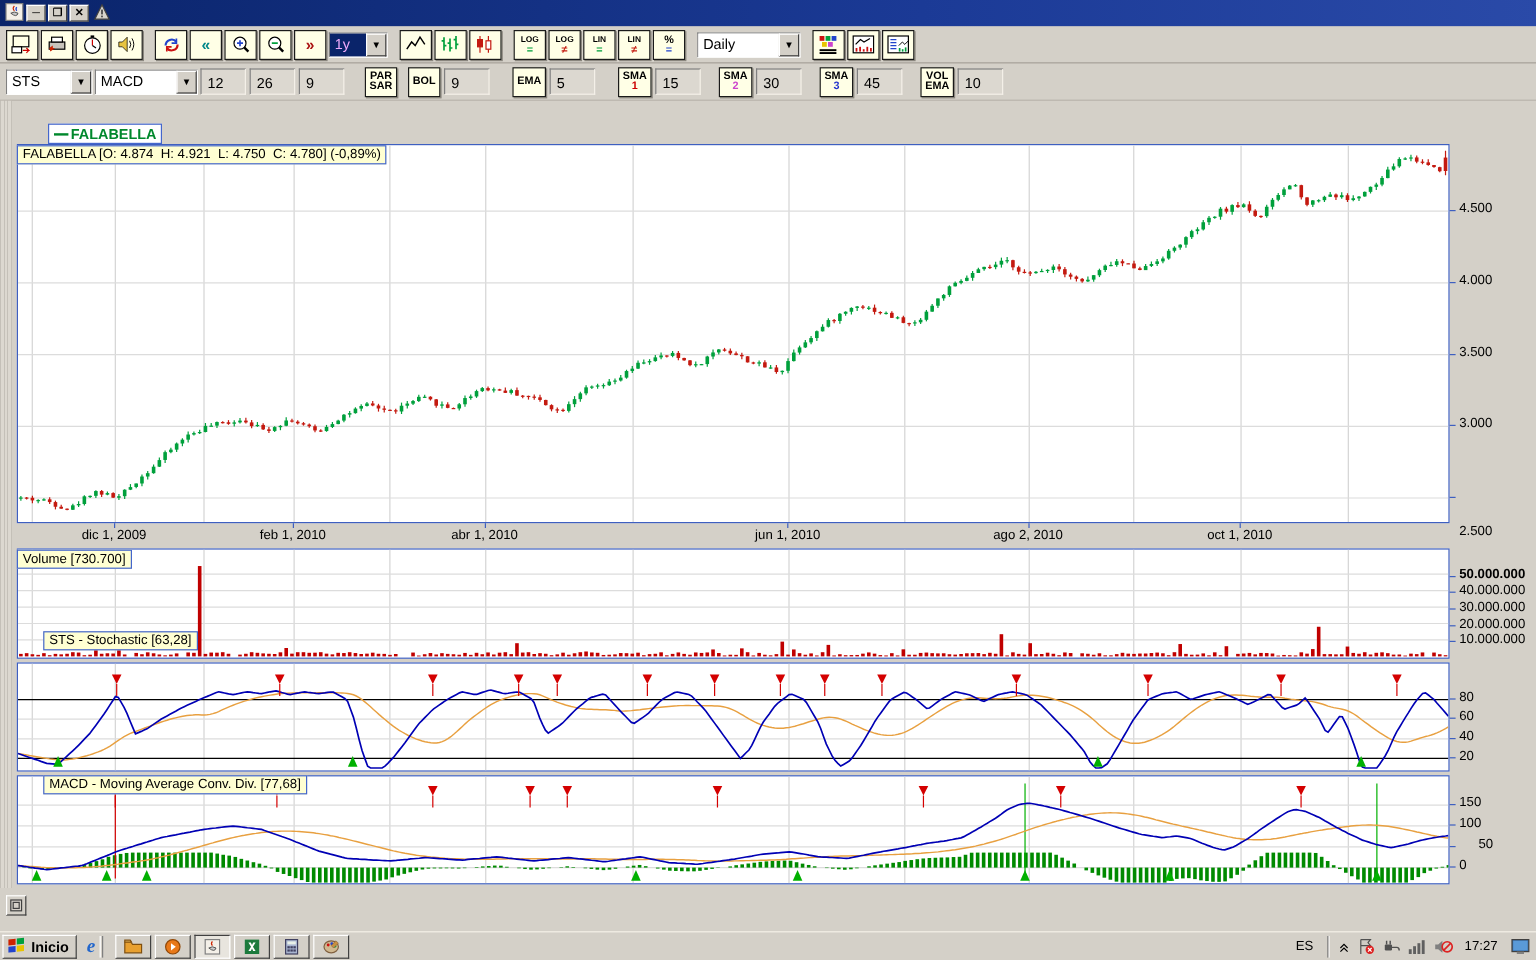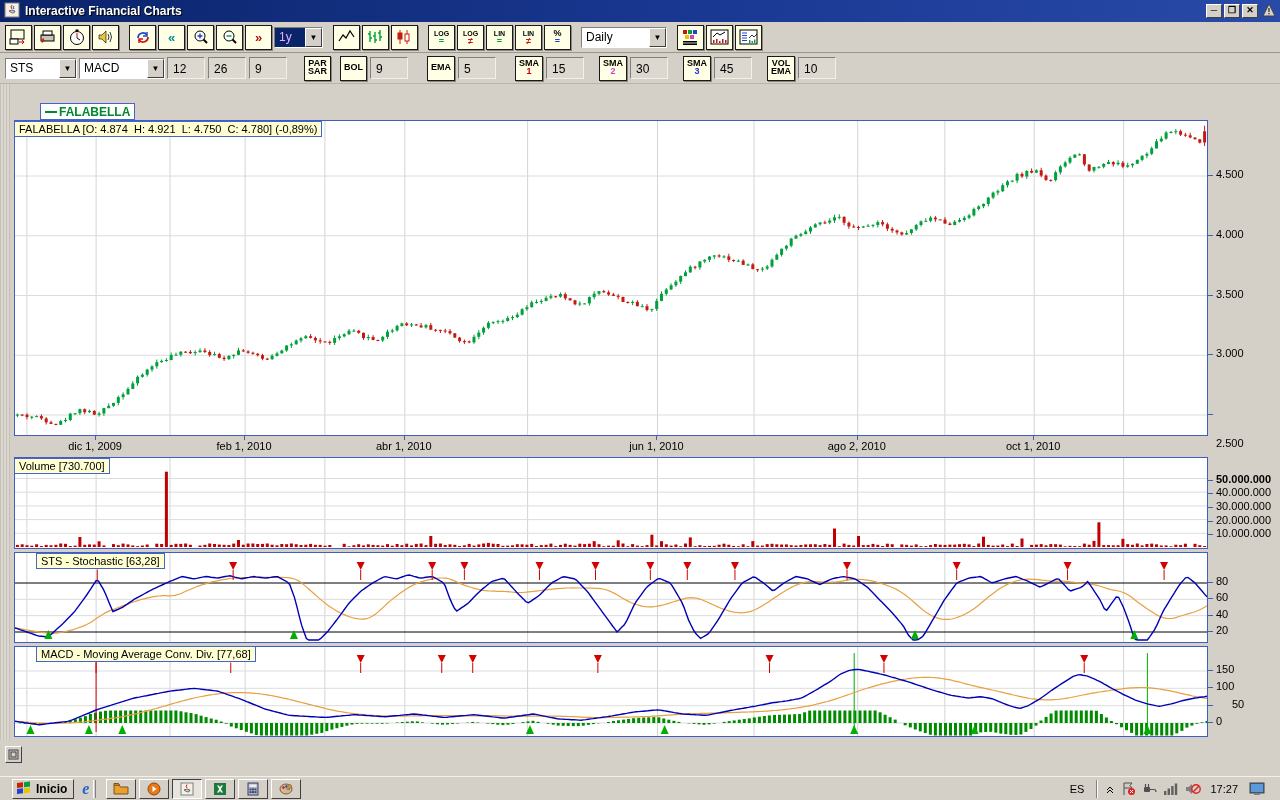--- a/index.html
+++ b/index.html
@@ -63,21 +63,21 @@
     font-weight:bold; color:#00882C; font-size:12px; }
   .legend-dash { display:inline-block; width:12px; height:2px; background:#00882C; margin-right:2px; }
   .tip { position:absolute; height:16px; background:#FFFFD2; border:1px solid #4466CC;
     font-size:11px; color:#000; padding:1px 4px 0 4px; white-space:pre; z-index:5; }
 
   
   .statusbtn { position:absolute; left:5px; top:746px; width:17px; height:17px; background:#D4D0C8;
     border:1px solid #fff; border-right-color:#404040; border-bottom-color:#404040;
     display:flex; align-items:center; justify-content:center; }
   #taskbar { position:absolute; left:0; top:776px; width:1280px; height:24px; background:#D4D0C8;
-    border-top:1px solid #f4f0e8; display:flex; align-items:center; padding:0 12px; }
+    border-top:1px solid #f4f0e8; display:flex; align-items:center; padding:0 2px; }
   .startbtn { height:20px; display:flex; align-items:center; background:#D4D0C8;
     border:1px solid #404040; border-top-color:#fff; border-left-color:#fff; padding:0 6px 0 3px;
     font-weight:bold; font-size:12px; color:#000; margin-right:8px; }
   .ql { display:flex; align-items:center; margin-right:6px; }
   .grip { width:3px; height:18px; border-left:1px solid #fff; border-right:1px solid #808080; margin:0 4px; }
   .taskbtn { width:30px; height:20px; background:#D4D0C8; border:1px solid #404040;
     border-top-color:#fff; border-left-color:#fff; margin-right:3px; display:flex;
     align-items:center; justify-content:center; }
   .taskbtn.active { background:#E8E5DE; border:1px solid #fff; border-top-color:#404040;
     border-left-color:#404040; }
@@ -94,21 +94,20 @@
 
   <div class="titlebar">
     <span>
       <svg width="16" height="16" viewBox="0 0 16 16">
           <rect x="1" y="1" width="14" height="14" fill="#f4f0e8" stroke="#808080"></rect>
           <path d="M5 9 q3 -2 6 0 q-1 4 -6 0" fill="#c8c8c8" stroke="#404040" stroke-width="0.7"></path>
           <path d="M8 3 q-2 2 0 4" stroke="#cc2200" fill="none"></path>
           <path d="M10 4 q-1.4 1.5 0 3" stroke="#2244cc" fill="none"></path>
         </svg>
     </span>
-    <span class="title">Interactive Financial Charts</span>
     <span class="win-btn">─</span>
     <span class="win-btn">❐</span>
     <span class="win-btn">✕</span>
     <span class="warn-tri">
       <svg width="14" height="14" viewBox="0 0 14 14">
           <path d="M7 1 L13 13 L1 13 Z" fill="#d8d4cc" stroke="#404040"></path>
           <rect x="6.3" y="5" width="1.4" height="4" fill="#404040"></rect>
           <rect x="6.3" y="10" width="1.4" height="1.4" fill="#404040"></rect>
         </svg>
     </span>
@@ -1168,21 +1167,21 @@
         <line x1="941.6800000000001" y1="17" x2="941.6800000000001" y2="27" stroke="#D40000"></line>
         <polygon points="1048.536,9 1056.536,9 1052.536,17" fill="#D40000"></polygon>
         <line x1="1052.536" y1="17" x2="1052.536" y2="27" stroke="#D40000"></line>
         <polygon points="1145.088,9 1153.088,9 1149.088,17" fill="#D40000"></polygon>
         <line x1="1149.088" y1="17" x2="1149.088" y2="27" stroke="#D40000"></line>
         <polygon points="29.375999999999998,86 37.376,86 33.376,77" fill="#00B000"></polygon>
         <polygon points="274.928,86 282.928,86 278.928,77" fill="#00B000"></polygon>
         <polygon points="895.96,86 903.96,86 899.96,77" fill="#00B000"></polygon>
         <polygon points="1115.288,86 1123.288,86 1119.288,77" fill="#00B000"></polygon>
       </svg></div>
-  <div class="tip" style="left:36px; top:553px;">STS - Stochastic [63,28]</div>
+  <div class="tip" style="left:36px; top:526px;">STS - Stochastic [63,28]</div>
 
   <div id="macd-panel" class="panel"><svg width="1192" height="89" viewBox="0 0 1192 89">
         <line x1="11.9" y1="0" x2="11.9" y2="89" stroke="#D4D4D4"></line>
         <line x1="81.1" y1="0" x2="81.1" y2="89" stroke="#D4D4D4"></line>
         <line x1="155.0" y1="0" x2="155.0" y2="89" stroke="#D4D4D4"></line>
         <line x1="230.1" y1="0" x2="230.1" y2="89" stroke="#D4D4D4"></line>
         <line x1="309.9" y1="0" x2="309.9" y2="89" stroke="#D4D4D4"></line>
         <line x1="389.8" y1="0" x2="389.8" y2="89" stroke="#D4D4D4"></line>
         <line x1="512.6" y1="0" x2="512.6" y2="89" stroke="#D4D4D4"></line>
         <line x1="642.5" y1="0" x2="642.5" y2="89" stroke="#D4D4D4"></line>

